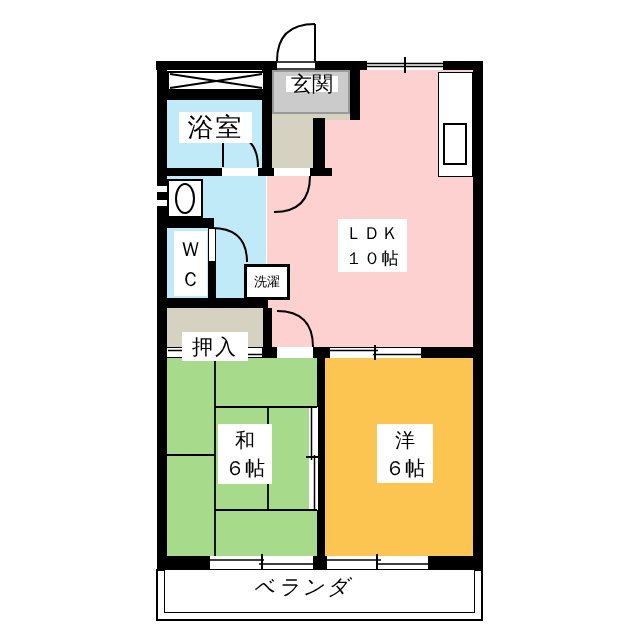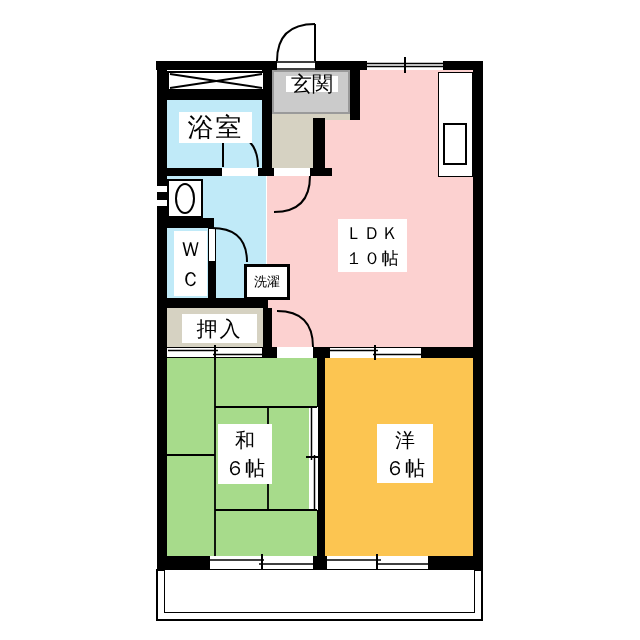--- a/index.html
+++ b/index.html
@@ -147,29 +147,32 @@
   <div class="lbl" style="left:179px;top:112px;width:73px;height:31px;font-size:26px;letter-spacing:2px;">
     <span>浴室</span>
   </div>
   <div class="lbl" style="left:174px;top:231px;width:33px;height:65px;font-size:20px;line-height:30px;">
     <span>Ｗ</span>
       <span>Ｃ</span>
   </div>
   <div class="lbl" style="left:218px;top:264px;width:46px;height:36px;font-size:13px;border:3px solid #000;margin-left:26px;">
     <span>洗濯</span>
   </div>
-  <div class="lbl" style="left:182px;top:314px;width:75px;height:29px;font-size:21px;letter-spacing:2px;">
+  <div class="lbl" style="left:182px;top:332px;width:66px;height:29px;font-size:21px;letter-spacing:2px;">
     <span>押入</span>
   </div>
   <div class="lbl" style="left:338px;top:219px;width:69px;height:53px;font-size:17px;line-height:25px;letter-spacing:1px;">
     <span>ＬＤＫ</span>
       <span>１０帖</span>
   </div>
   <div class="lbl" style="left:218px;top:424px;width:54px;height:60px;font-size:20px;line-height:28px;">
     <span>和</span>
       <span>６帖</span>
   </div>
   <div class="lbl" style="left:377px;top:424px;width:56px;height:59px;font-size:20px;line-height:28px;">
     <span>洋</span>
       <span>６帖</span>
   </div>
+  <div class="lbl" style="left:245px;top:574px;width:115px;height:26px;font-size:21px;font-style:italic;letter-spacing:3px;background:transparent;">
+    <span>ベランダ</span>
+  </div>
 
 </div>
 
 </body></html>

